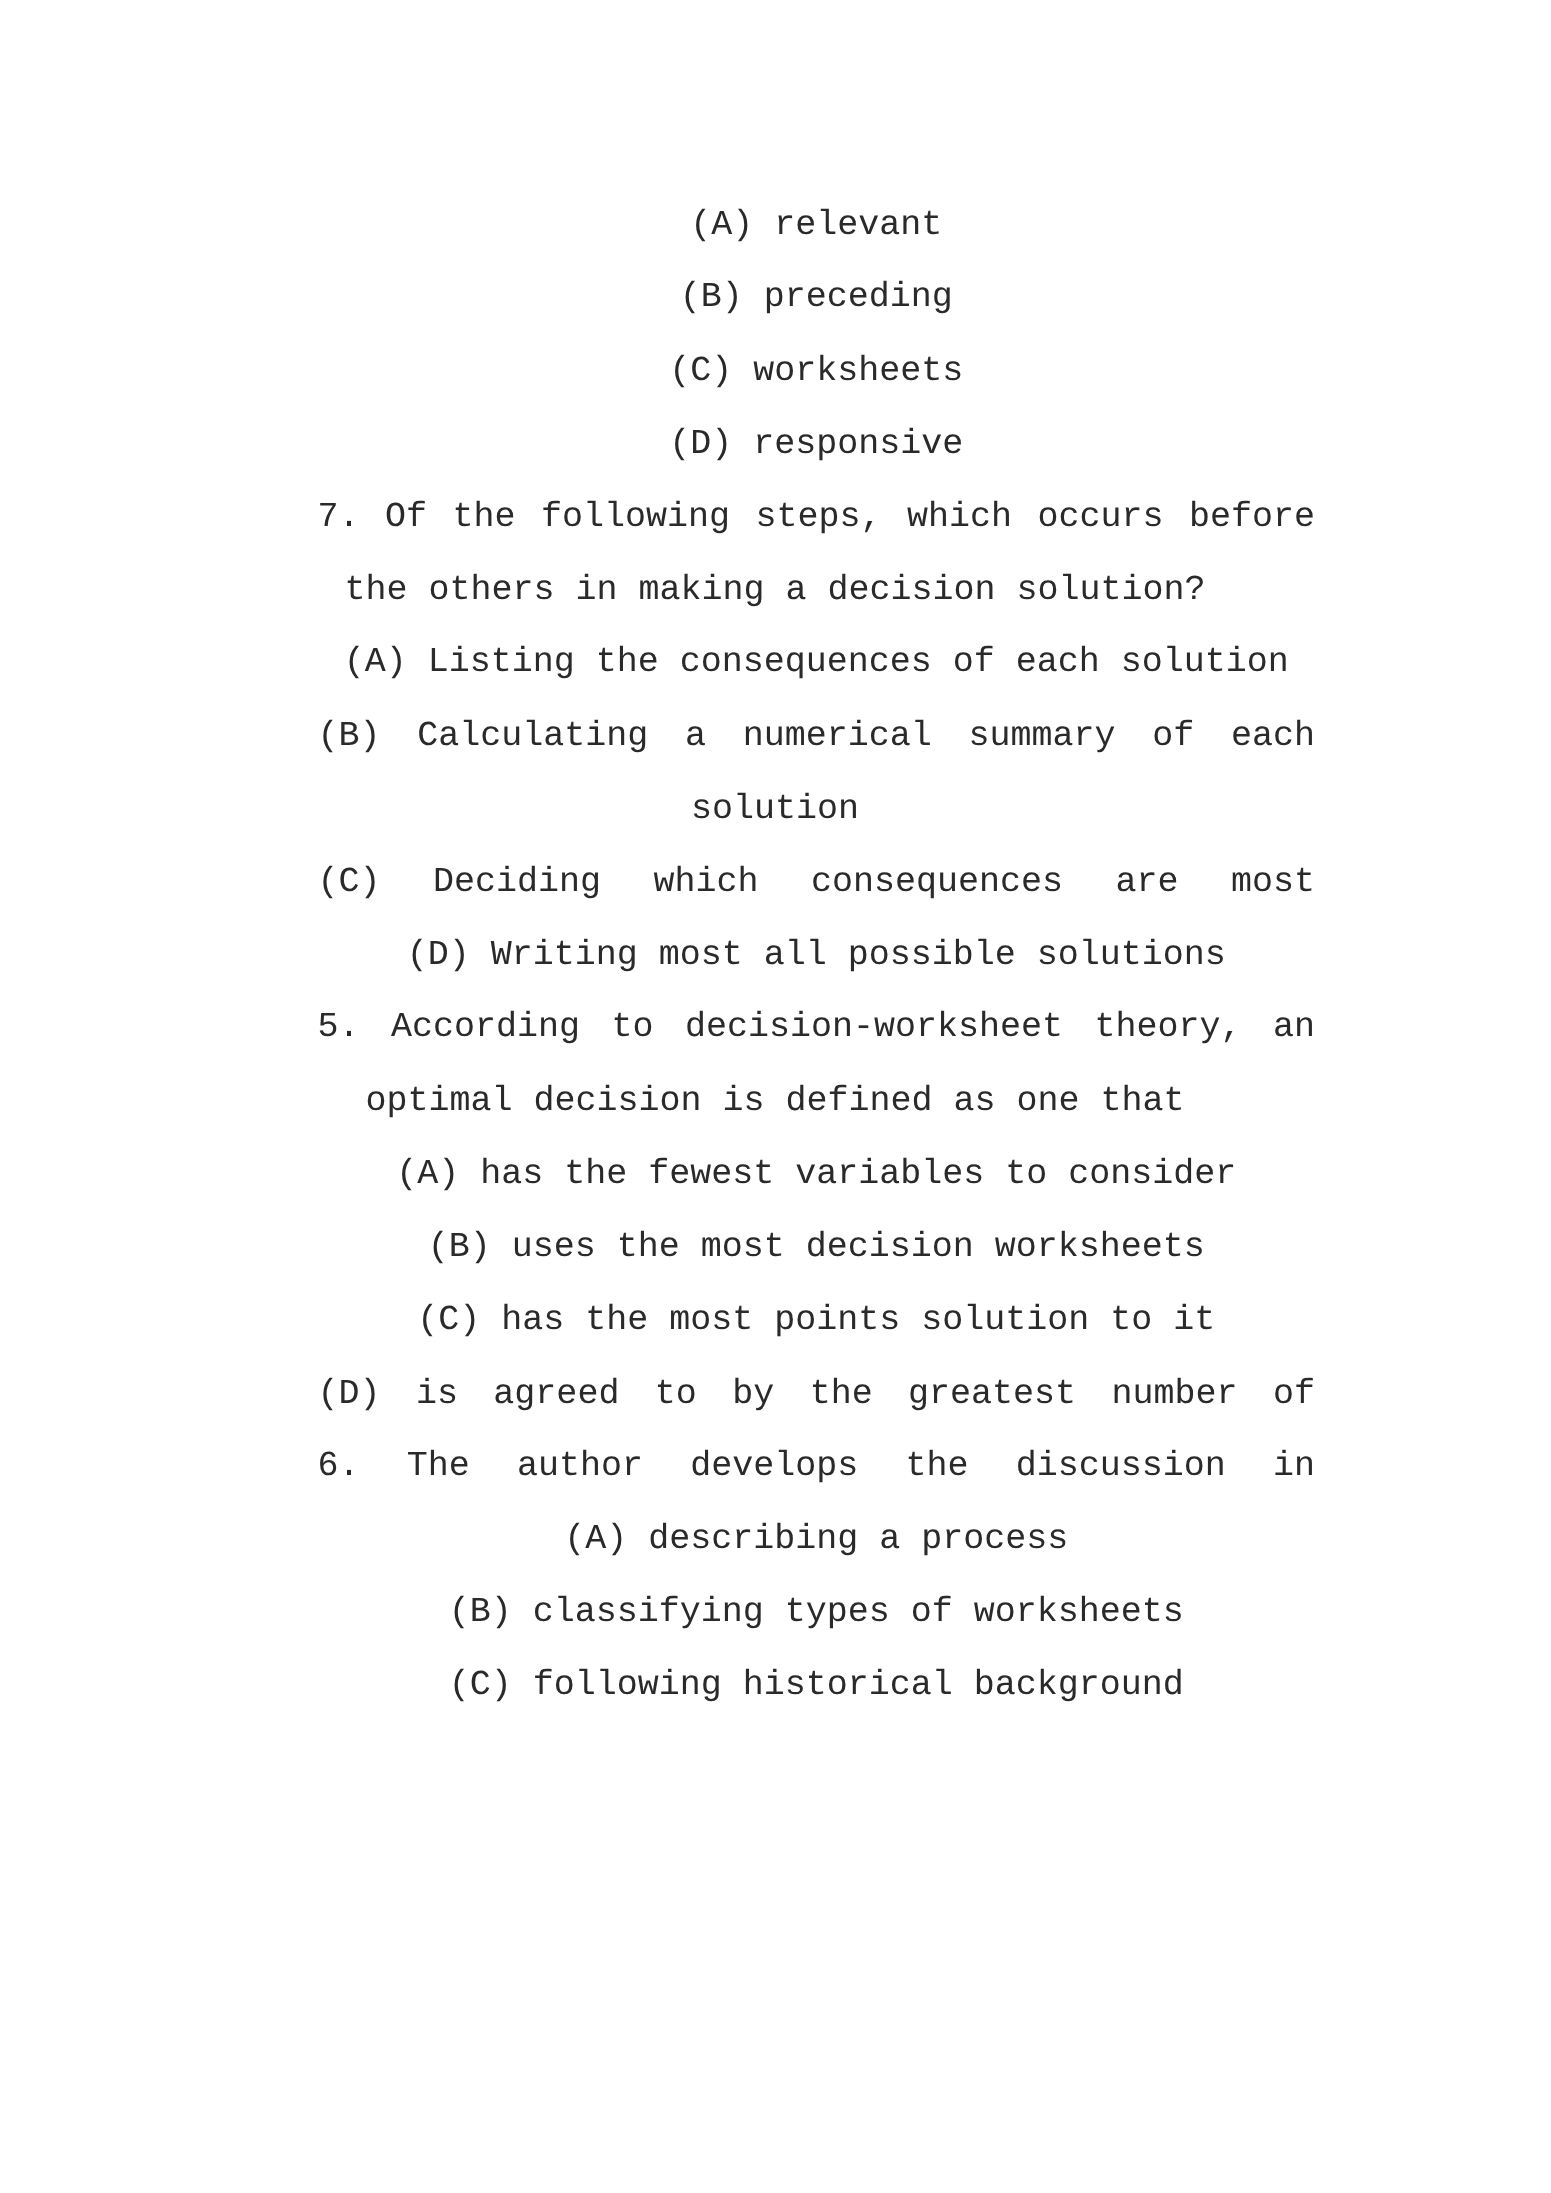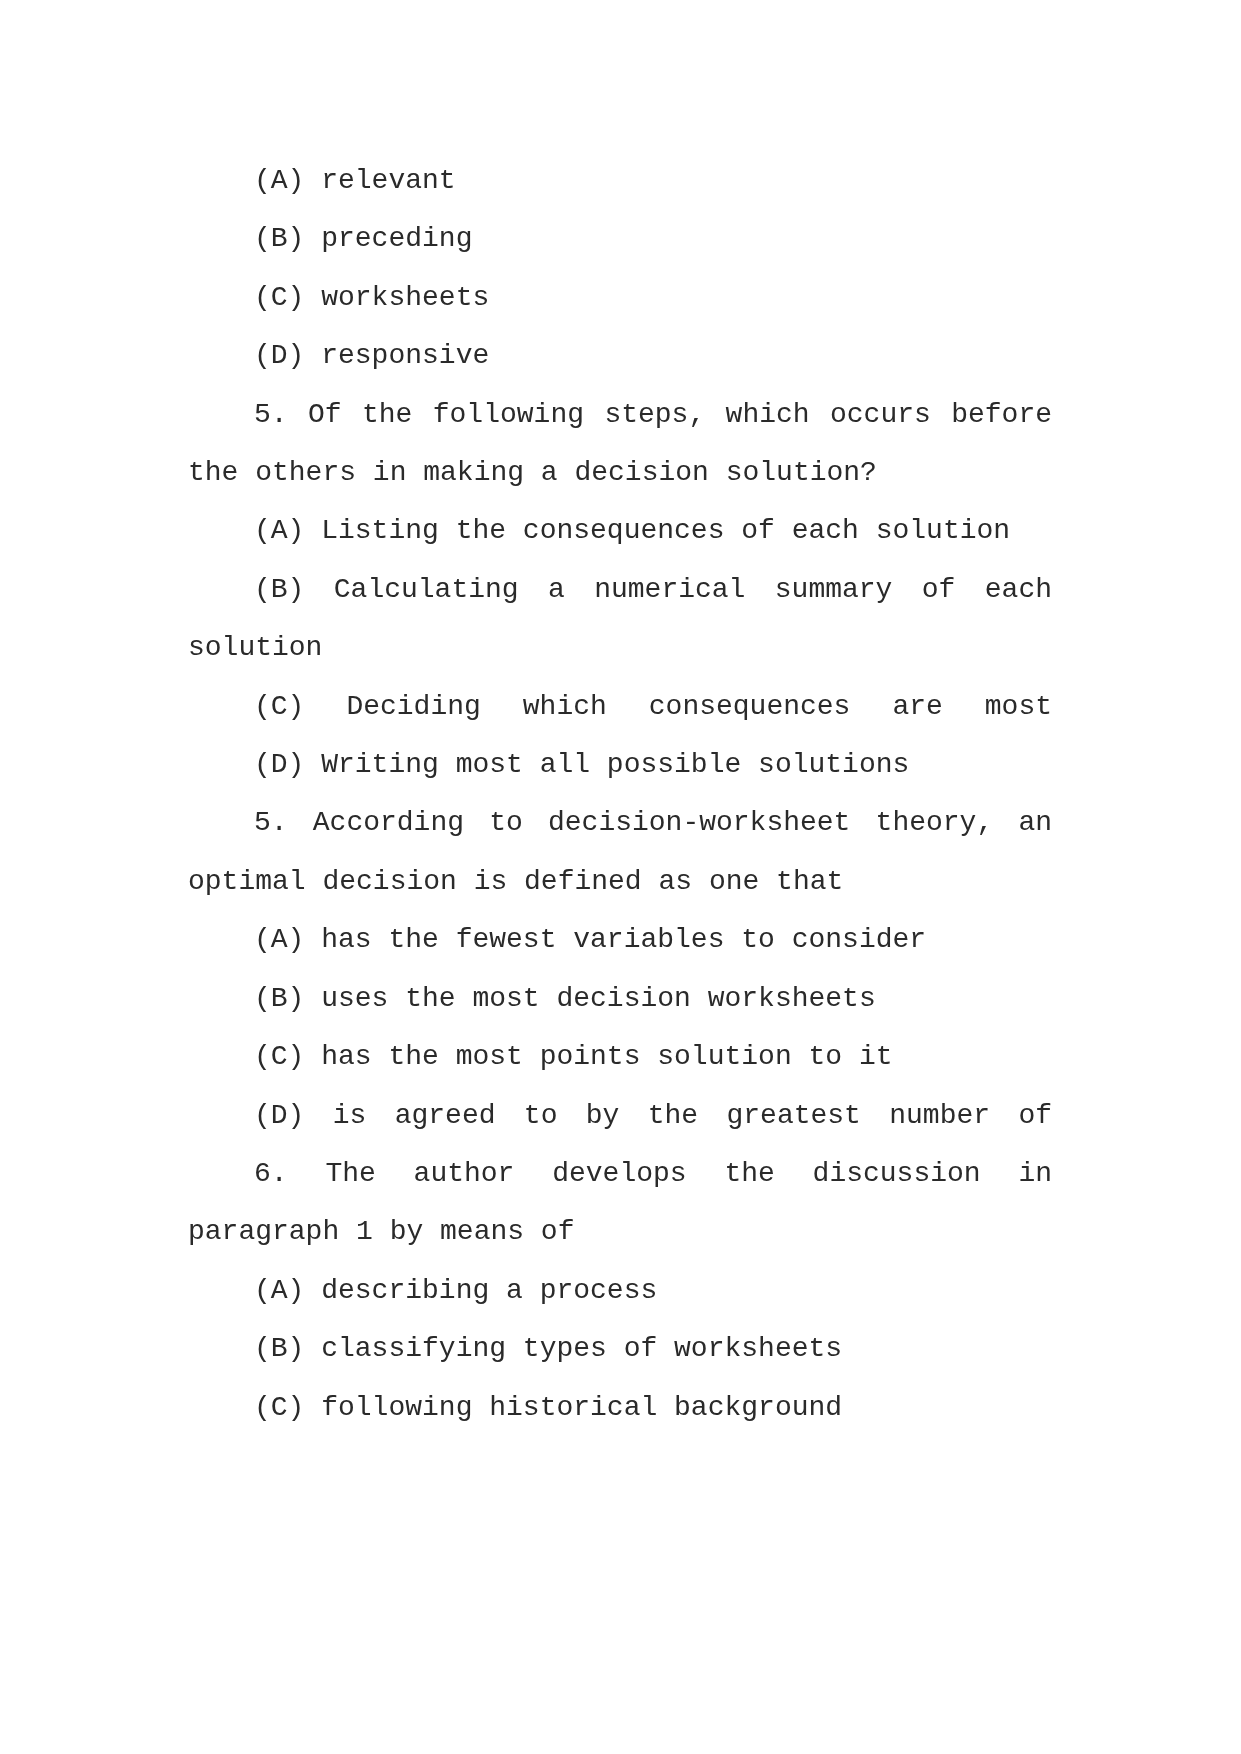--- a/index.html
+++ b/index.html
@@ -24,52 +24,52 @@
     top: 152px;
     width: 864px;
     font-family: "Liberation Mono", "DejaVu Sans Mono", monospace;
     font-size: 28px;
     line-height: 58.4px;
     color: #2a2a2a;
     font-weight: 400;
   }
   .line {
     white-space: nowrap;
+    text-align: center;
   }
   .line.indent {
     text-indent: 66px;
   }
   .line.justify {
     white-space: normal;
     text-align: justify;
     text-justify: inter-word;
     text-align-last: justify;
   }
 </style>
 </head>
 <body>
 
 <div class="page" style="background: rgb(255, 255, 255);">
   <div class="text-block" id="text-block" style="color: rgb(42, 42, 42);">
       <div class="line indent">(A) relevant</div>
       <div class="line indent">(B) preceding</div>
       <div class="line indent">(C) worksheets</div>
       <div class="line indent">(D) responsive</div>
-      <div class="line indent justify">5. Of the following steps, which occurs before</div>
+      <div class="line indent justify">7. Of the following steps, which occurs before</div>
       <div class="line">the others in making a decision solution?</div>
       <div class="line indent">(A) Listing the consequences of each solution</div>
       <div class="line indent justify">(B) Calculating a numerical summary of each</div>
       <div class="line">solution</div>
       <div class="line indent justify">(C) Deciding which consequences are most</div>
       <div class="line indent">(D) Writing most all possible solutions</div>
       <div class="line indent justify">5. According to decision-worksheet theory, an</div>
       <div class="line">optimal decision is defined as one that</div>
       <div class="line indent">(A) has the fewest variables to consider</div>
       <div class="line indent">(B) uses the most decision worksheets</div>
       <div class="line indent">(C) has the most points solution to it</div>
       <div class="line indent justify">(D) is agreed to by the greatest number of</div>
       <div class="line indent justify">6. The author develops the discussion in</div>
-      <div class="line">paragraph 1 by means of</div>
       <div class="line indent">(A) describing a process</div>
       <div class="line indent">(B) classifying types of worksheets</div>
       <div class="line indent">(C) following historical background</div>
     </div>
 </div>
 
 </body></html>

